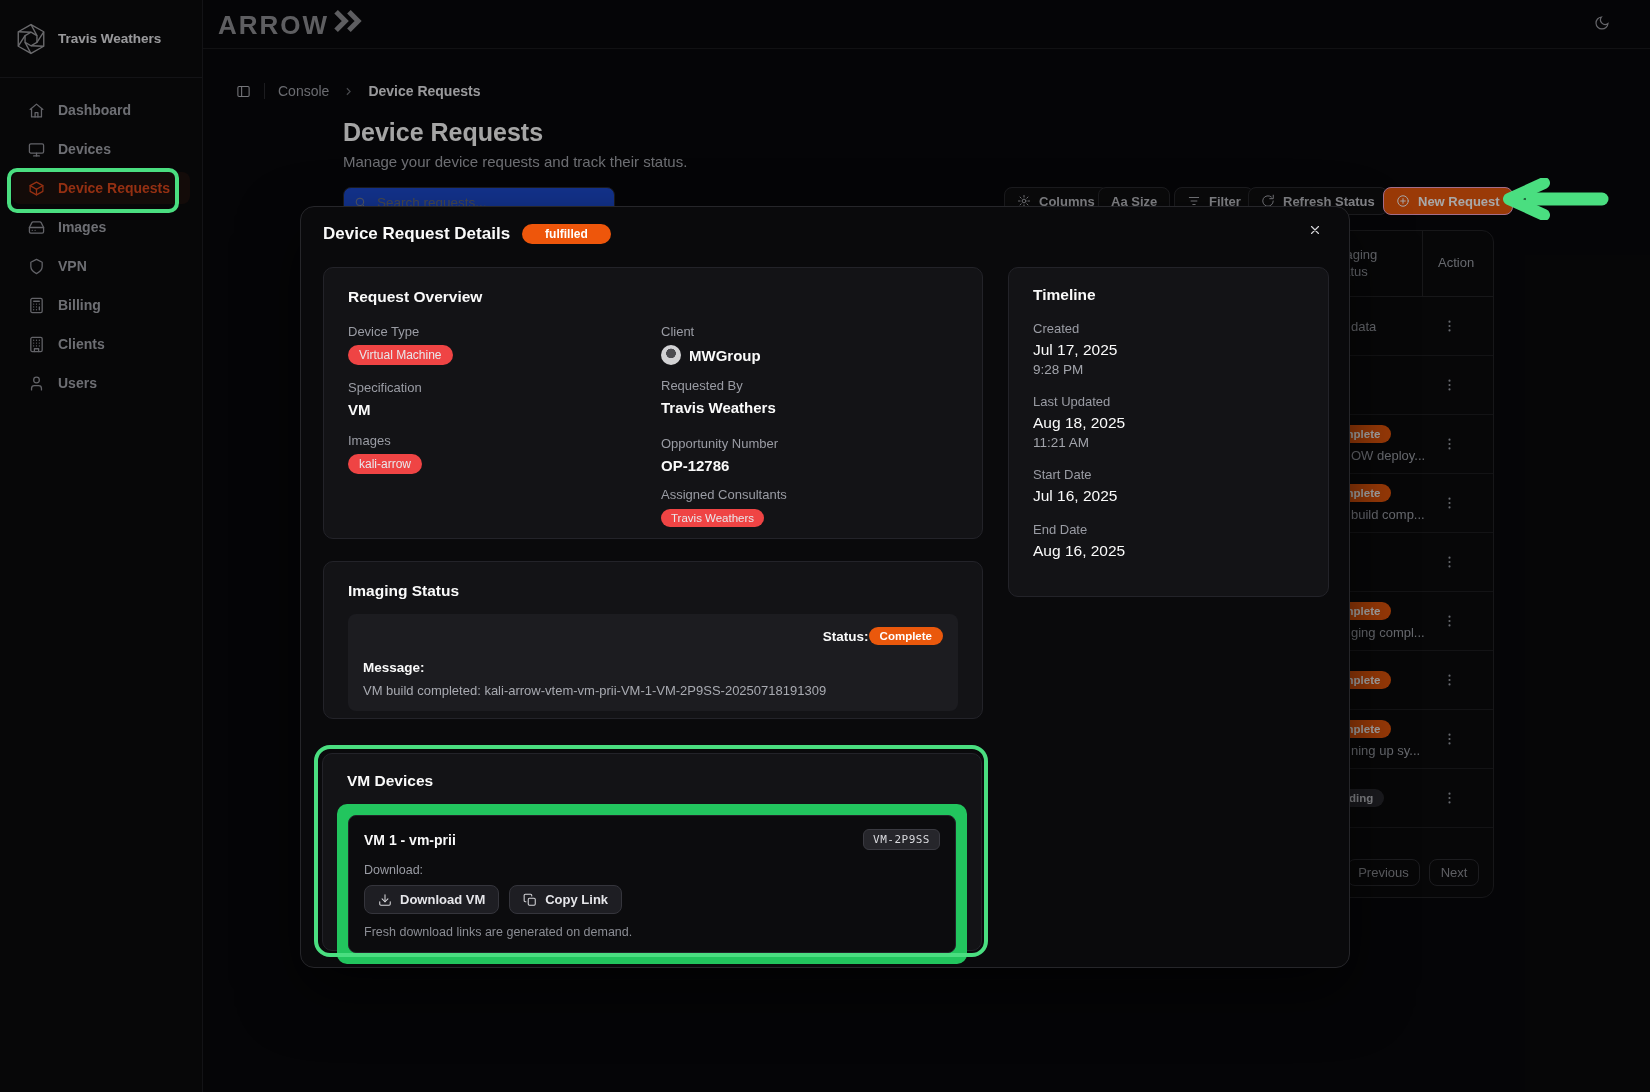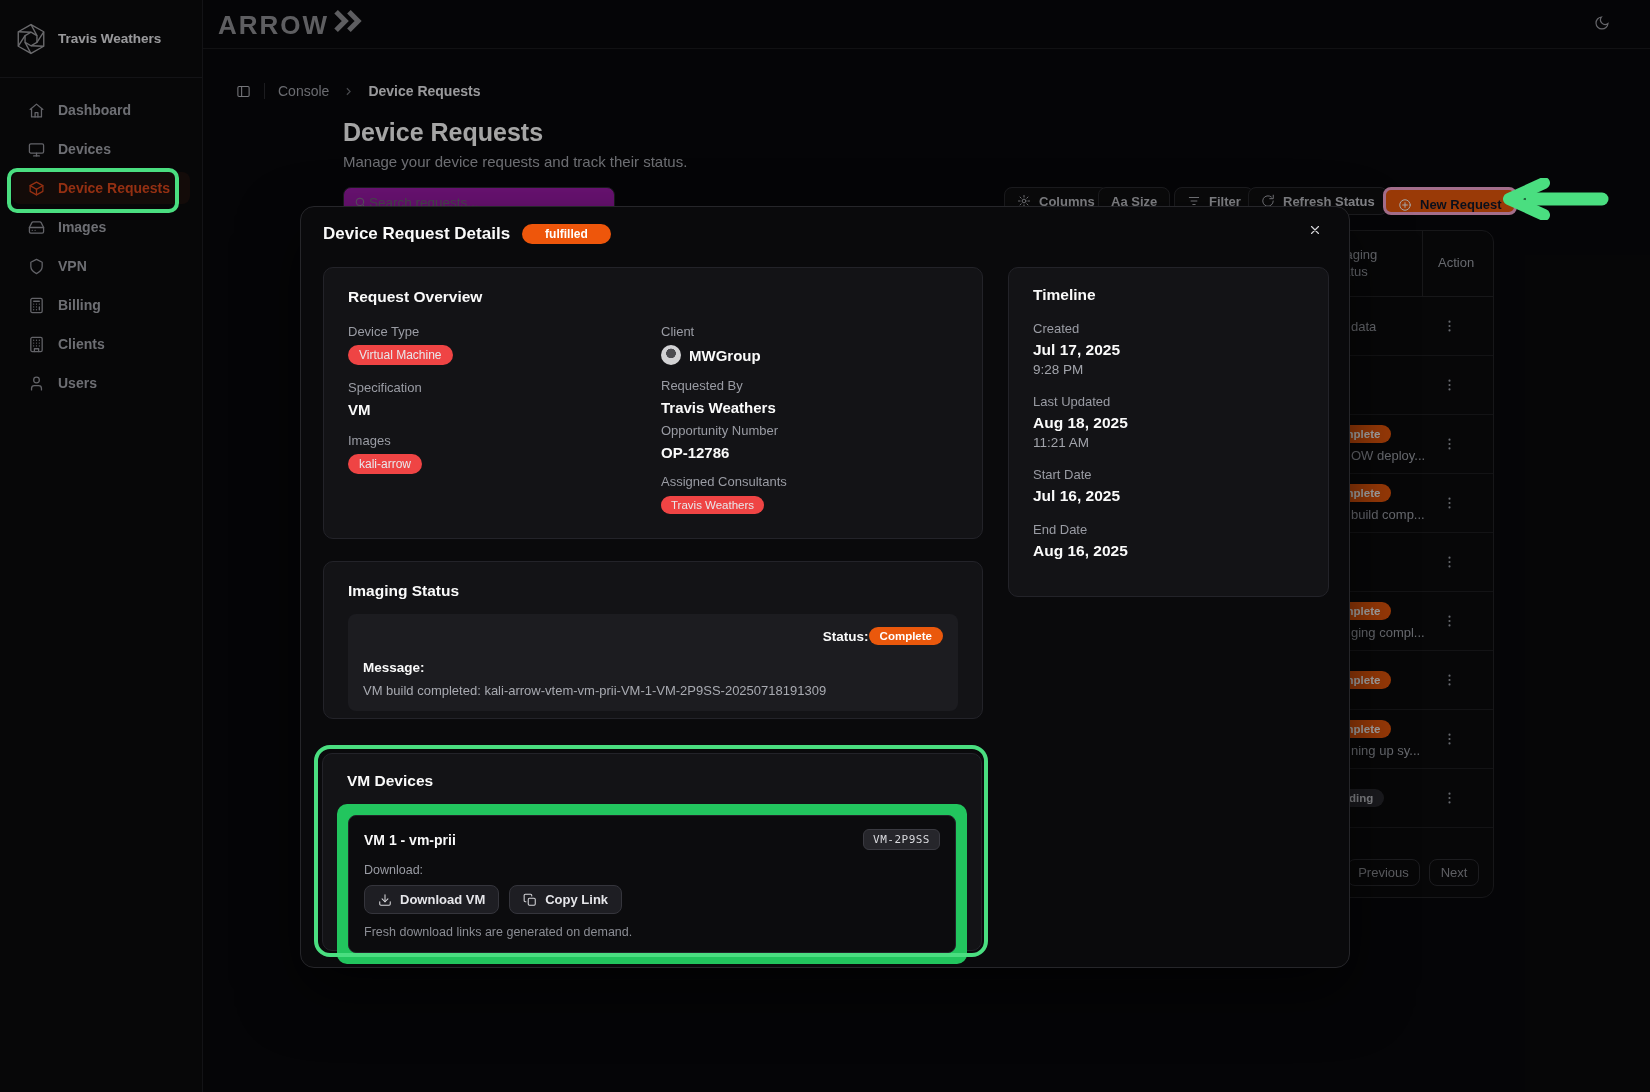--- a/index.html
+++ b/index.html
@@ -35,34 +35,34 @@
   .bc-div{width:1px;height:16px;background:#2b2b30;}
   .bc-root{font-size:14px;color:#a1a3ab;cursor:pointer;}
   .bc-chev svg{width:13px;height:13px;stroke:#70727a;stroke-width:2;fill:none;}
   .bc-cur{font-size:14px;font-weight:600;color:#e8e8ec;}
 
   
   .page-title{position:absolute;left:343px;top:118px;font-size:25px;font-weight:700;color:#fafafa;}
   .page-sub{position:absolute;left:343px;top:153px;font-size:15px;color:#a6a8af;}
 
   .search-box{position:absolute;left:343px;top:187px;width:272px;height:30px;box-sizing:border-box;
-              border:1px solid #2b2b30;border-radius:8px;background:#a21caf;display:flex;align-items:center;
-              padding:0 10px;}
+              border:1px solid #2b2b30;border-radius:8px;background:#1d4ed8;display:flex;align-items:center;
+              gap:8px;padding:0 10px;}
   .search-box svg{width:13px;height:13px;stroke:#8b8c93;stroke-width:1.8;fill:none;flex:0 0 auto;}
   .search-box input{background:transparent;border:0;outline:0;width:100%;font-family:"Liberation Sans",sans-serif;
                     font-size:13.5px;color:#d4d4d8;}
   .search-box input::placeholder{color:#6f7077;}
 
   
   .tb-btn{position:absolute;top:187px;height:28px;box-sizing:border-box;display:inline-flex;align-items:center;
           gap:8px;padding:0 12px;border:1px solid #2b2b30;border-radius:8px;background:#101012;
           font-size:13px;font-weight:600;color:#c9cad0;cursor:pointer;white-space:nowrap;}
   .tb-btn svg{width:14px;height:14px;stroke:#b4b5bc;stroke-width:1.7;fill:none;
               stroke-linecap:round;stroke-linejoin:round;}
-  .tb-primary{background:#ea580c;border:3px solid #f9a8d4;color:#0f172a;align-items:flex-end;}
+  .tb-primary{background:#ea580c;border:1px solid #f9a8d4;color:#ffffff;}
   .tb-primary svg{stroke:#fff;}
 
   
   .table-card{position:absolute;left:740px;top:230px;width:754px;height:668px;box-sizing:border-box;
               background:#0b0b0d;border:1px solid #232327;border-radius:12px;}
   .t-head{position:relative;height:65px;border-bottom:1px solid #232327;}
   .th-imaging{position:absolute;left:590px;top:15px;width:66px;font-size:13px;line-height:17px;color:#9da0a8;}
   .th-action{position:absolute;left:697px;top:24px;font-size:13px;color:#9da0a8;}
   .th-div{position:absolute;left:681px;top:0;width:1px;height:65px;background:#232327;}
   .t-row{position:relative;height:58px;border-bottom:1px solid #1d1d21;}
@@ -128,21 +128,21 @@
   .btn-row{display:flex;gap:10px;margin-top:8px;}
   .btn-dark{display:inline-flex;align-items:center;gap:8px;background:#1e1e23;border:1px solid #35353c;
             border-radius:8px;padding:6px 13px;font-size:13px;font-weight:600;color:#e6e6ea;cursor:pointer;}
   .btn-dark svg{width:14px;height:14px;stroke:#d6d6da;stroke-width:1.8;fill:none;
                 stroke-linecap:round;stroke-linejoin:round;}
   .dl-note{margin-top:11px;font-size:12.5px;color:#8b8d94;}
 
   .tl-card{left:707px;top:60px;width:321px;height:330px;padding:18px 24px;}
   .tl-entry{margin-top:17px;}
   .tl-label{font-size:13px;color:#9a9ca4;}
-  .tl-date{font-size:15.5px;font-weight:700;color:#fafafa;margin-top:5px;}
+  .tl-date{font-size:15.5px;font-weight:400;color:#fafafa;margin-top:5px;}
   .tl-time{font-size:13.5px;color:#a2a4ab;margin-top:3px;}
   .tl-time:empty{display:none;}
 
   .qa-card{left:707px;top:412px;width:321px;height:100px;padding:16px 24px;}
   .cancel-btn{margin-top:12px;width:100%;height:27px;background:#bd5656;color:#2e0e0e;font-size:13px;
               font-weight:700;border:0;border-radius:7px;cursor:pointer;font-family:"Liberation Sans",sans-serif;}
 
   
   .anno{position:absolute;z-index:50;pointer-events:none;}
   .anno-box{border:4px solid #4ade80;border-radius:12px;box-sizing:border-box;}
@@ -486,21 +486,21 @@
           </div>
         </div>
         <div>
           <div class="field" style="margin-bottom:13px;">
             <div class="f-label">Client</div>
             <div class="client-row">
               <span class="avatar"></span>
               <span class="f-value">MWGroup</span>
             </div>
           </div>
-          <div class="field" style="margin-bottom:7px;">
+          <div class="field" style="margin-bottom:20px;">
             <div class="f-label">Requested By</div>
             <div class="f-value">Travis Weathers</div>
           </div>
           <div class="field" style="margin-bottom:13px;">
             <div class="f-label">Opportunity Number</div>
             <div class="f-value">OP-12786</div>
           </div>
           <div class="field" style="margin-bottom:0;">
             <div class="f-label">Assigned Consultants</div>
             <span class="chip sm">Travis Weathers</span>

